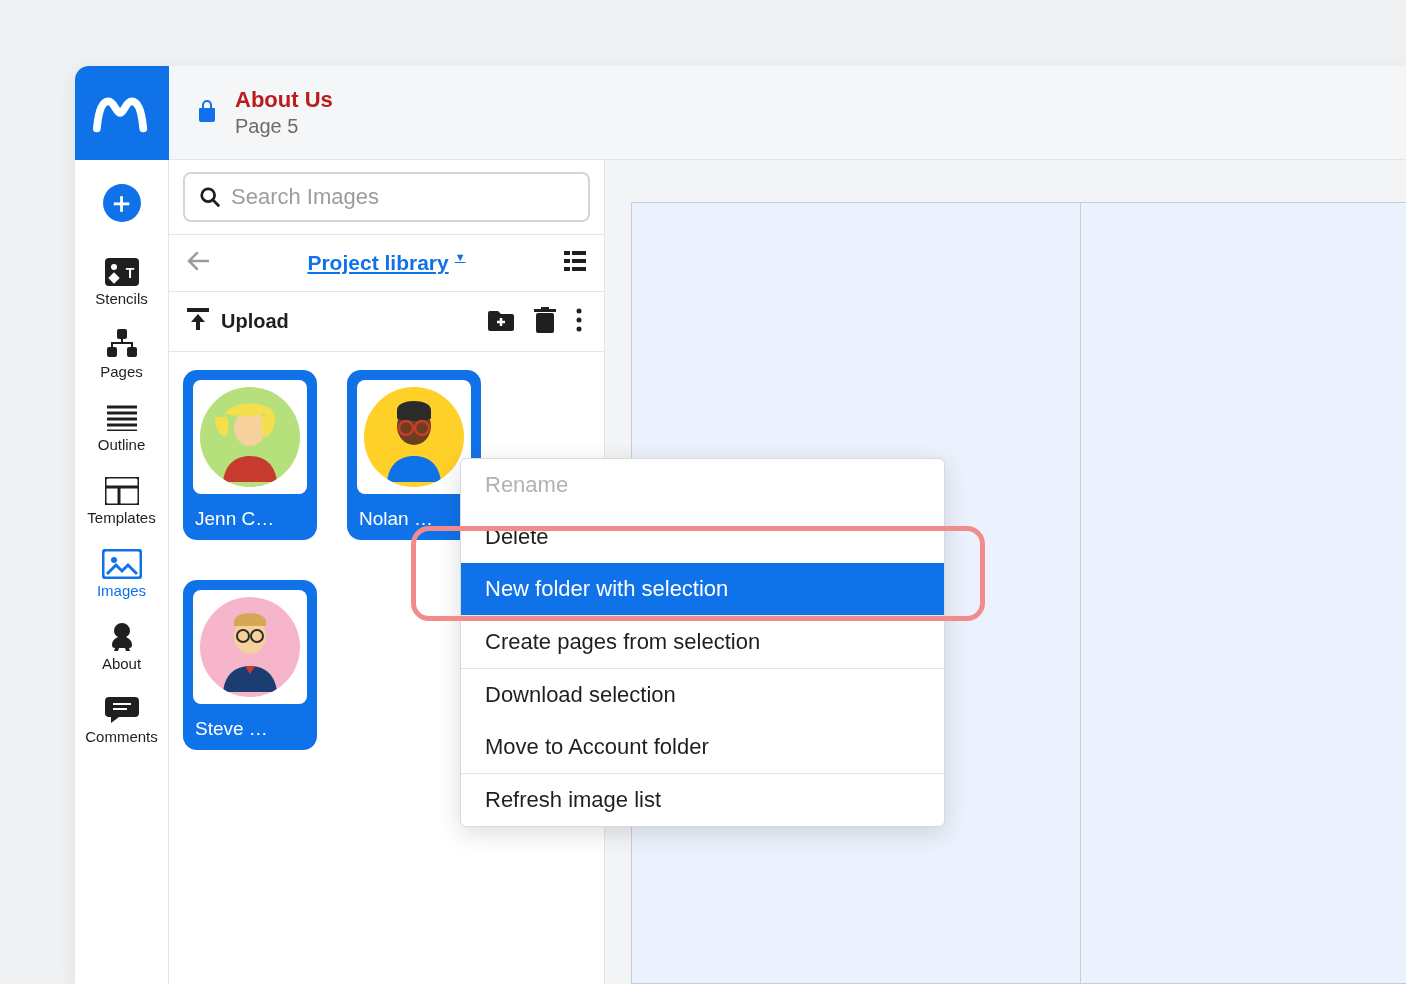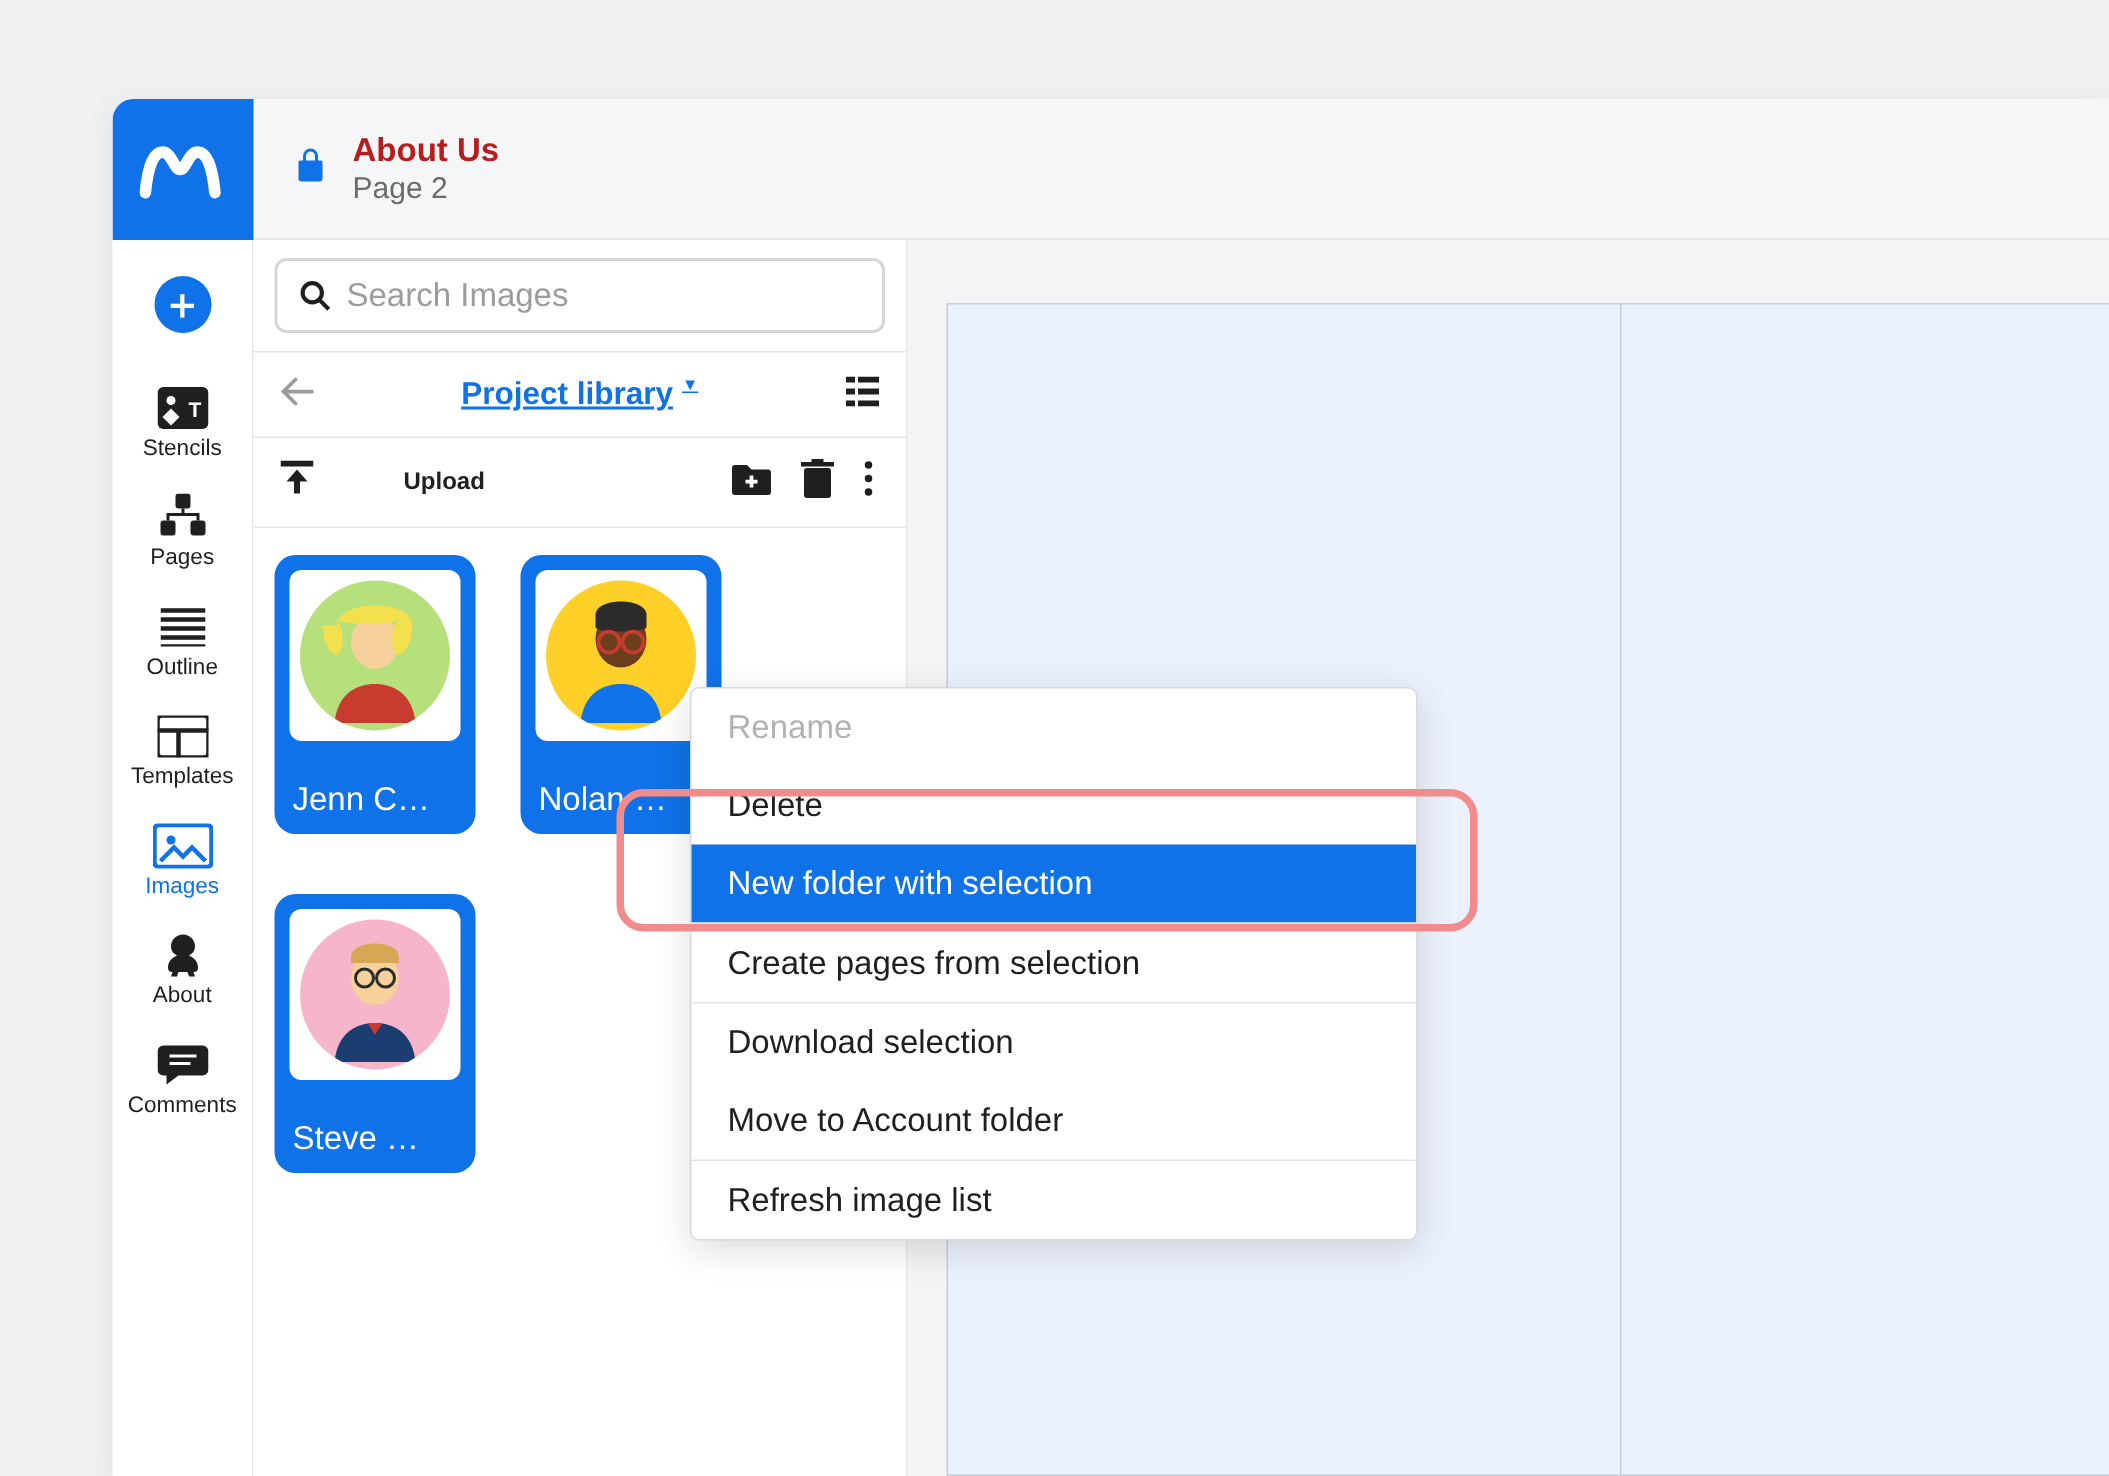--- a/index.html
+++ b/index.html
@@ -132,21 +132,21 @@
 .lib-title .caret { font-size: 11px; text-decoration: none; }
 .list-view-icon { margin-left: auto; color: #1f1f1f; cursor: pointer; }
 
 .upload-row {
   height: 60px;
   border-bottom: 1px solid #e4e5e7;
   display: flex; align-items: center;
   padding: 0 18px;
   gap: 12px;
 }
-.upload-row .upload-label { font-size: 16px; font-weight: 600; color: #1f1f1f; margin-left: 48px; }
+.upload-row .upload-label { font-size: 20px; font-weight: 600; color: #1f1f1f; }
 .upload-row .spacer { flex: 1; }
 .toolbar-icon { color: #1f1f1f; cursor: pointer; padding: 4px; }
 
 .images-grid {
   padding: 18px 14px;
   display: grid;
   grid-template-columns: repeat(2, 134px);
   gap: 40px 30px;
 }
 .img-card {
@@ -154,21 +154,21 @@
   background: #1072e8;
   border-radius: 14px;
   padding: 10px 10px 10px;
   color: #fff;
   cursor: pointer;
 }
 .img-card .thumb {
   width: 114px; height: 114px; border-radius: 8px; background: #fff;
   display: flex; align-items: center; justify-content: center; overflow: hidden;
 }
-.img-card .name { font-size: 22px; font-weight: 500; margin-top: 26px; padding-left: 2px; white-space: nowrap; overflow: hidden; }
+.img-card .name { font-size: 19px; font-weight: 500; margin-top: 14px; padding-left: 2px; white-space: nowrap; overflow: hidden; }
 
 .avatar-circle { width: 100px; height: 100px; border-radius: 50%; display: flex; align-items: center; justify-content: center; overflow: hidden; }
 .av1 { background: #b6e07c; }
 .av2 { background: #ffd028; }
 .av3 { background: #f7b5cb; }
 
 .canvas-area {
   flex: 1;
   background: #f3f4f6;
   position: relative;
@@ -229,21 +229,21 @@
       </svg>
     </div>
     <div class="title-area">
       <span class="lock-icon">
         <svg width="20" height="24" viewBox="0 0 20 24">
             <path fill="currentColor" d="M15 9V6a5 5 0 10-10 0v3H3a1 1 0 00-1 1v11a2 2 0 002 2h12a2 2 0 002-2V10a1 1 0 00-1-1h-2zM7 6a3 3 0 016 0v3H7V6z"></path>
           </svg>
       </span>
       <div class="title-block">
         <div class="doc-title">About Us</div>
-        <div class="page-label">Page 2</div>
+        <div class="page-label">Page 5</div>
       </div>
     </div>
   </div>
 
   <div class="body-area">
 
     <div class="left-rail">
       <div class="rail-item add">
         <div class="plus-circle">＋</div>
       </div>

